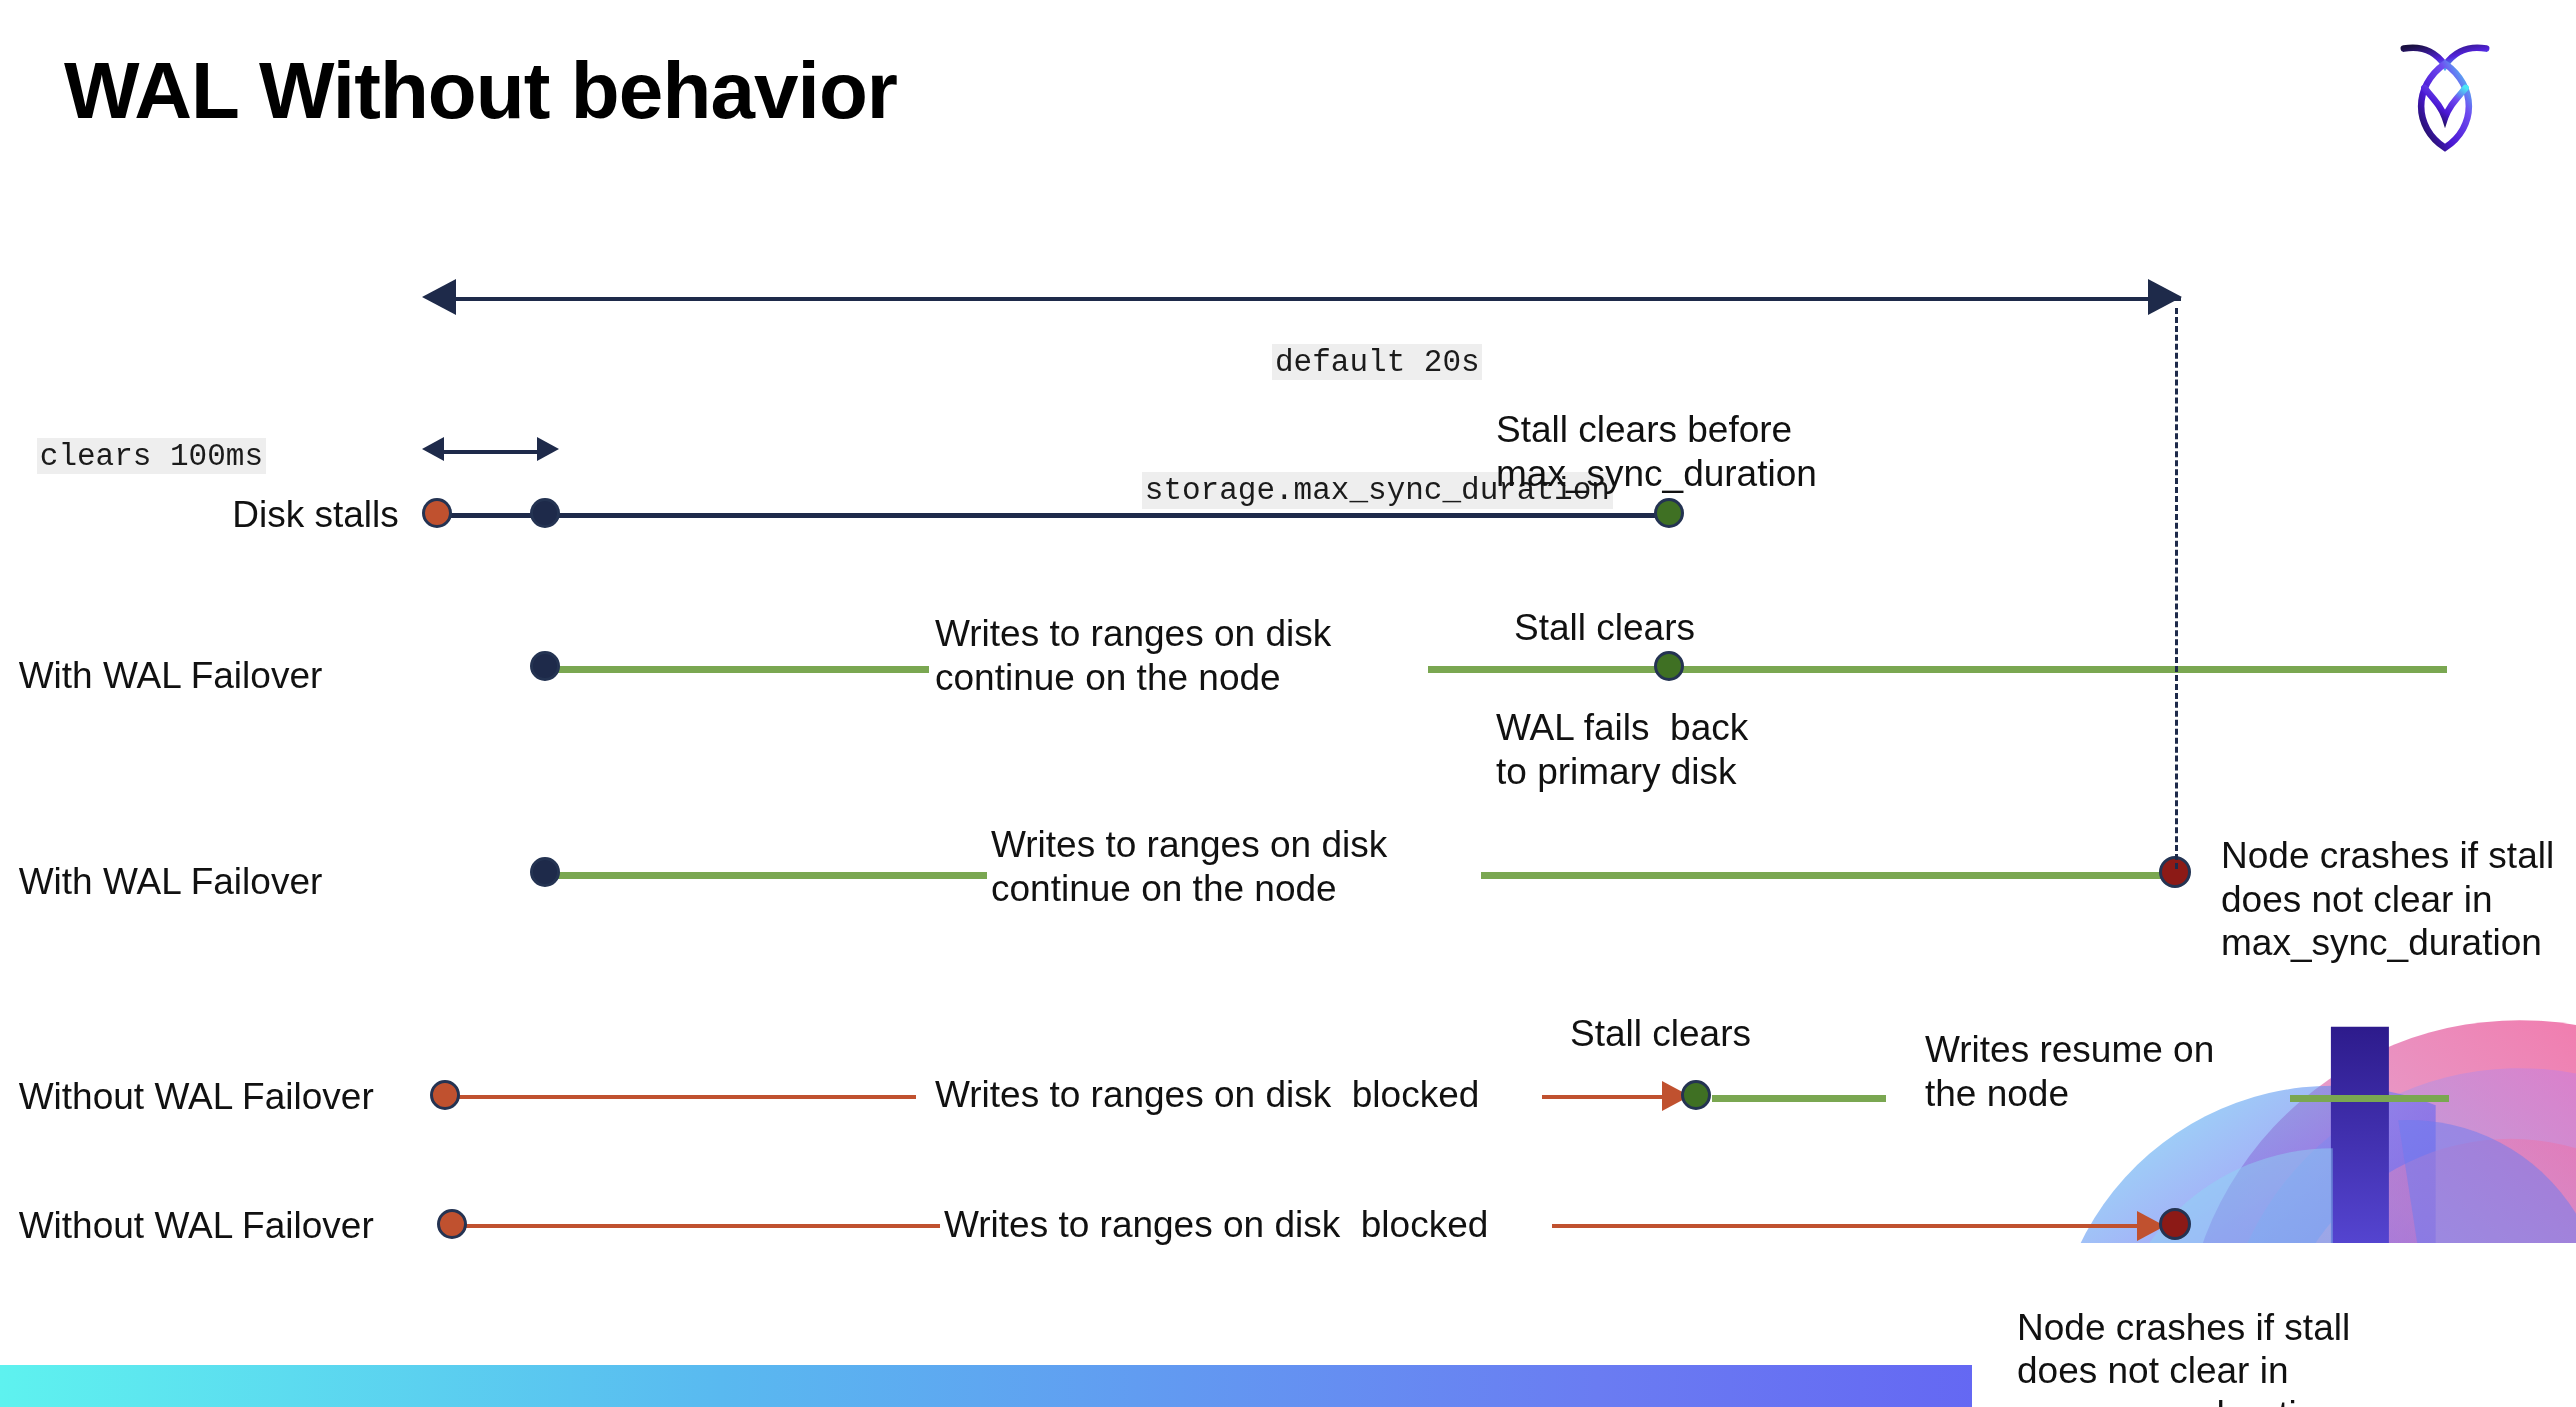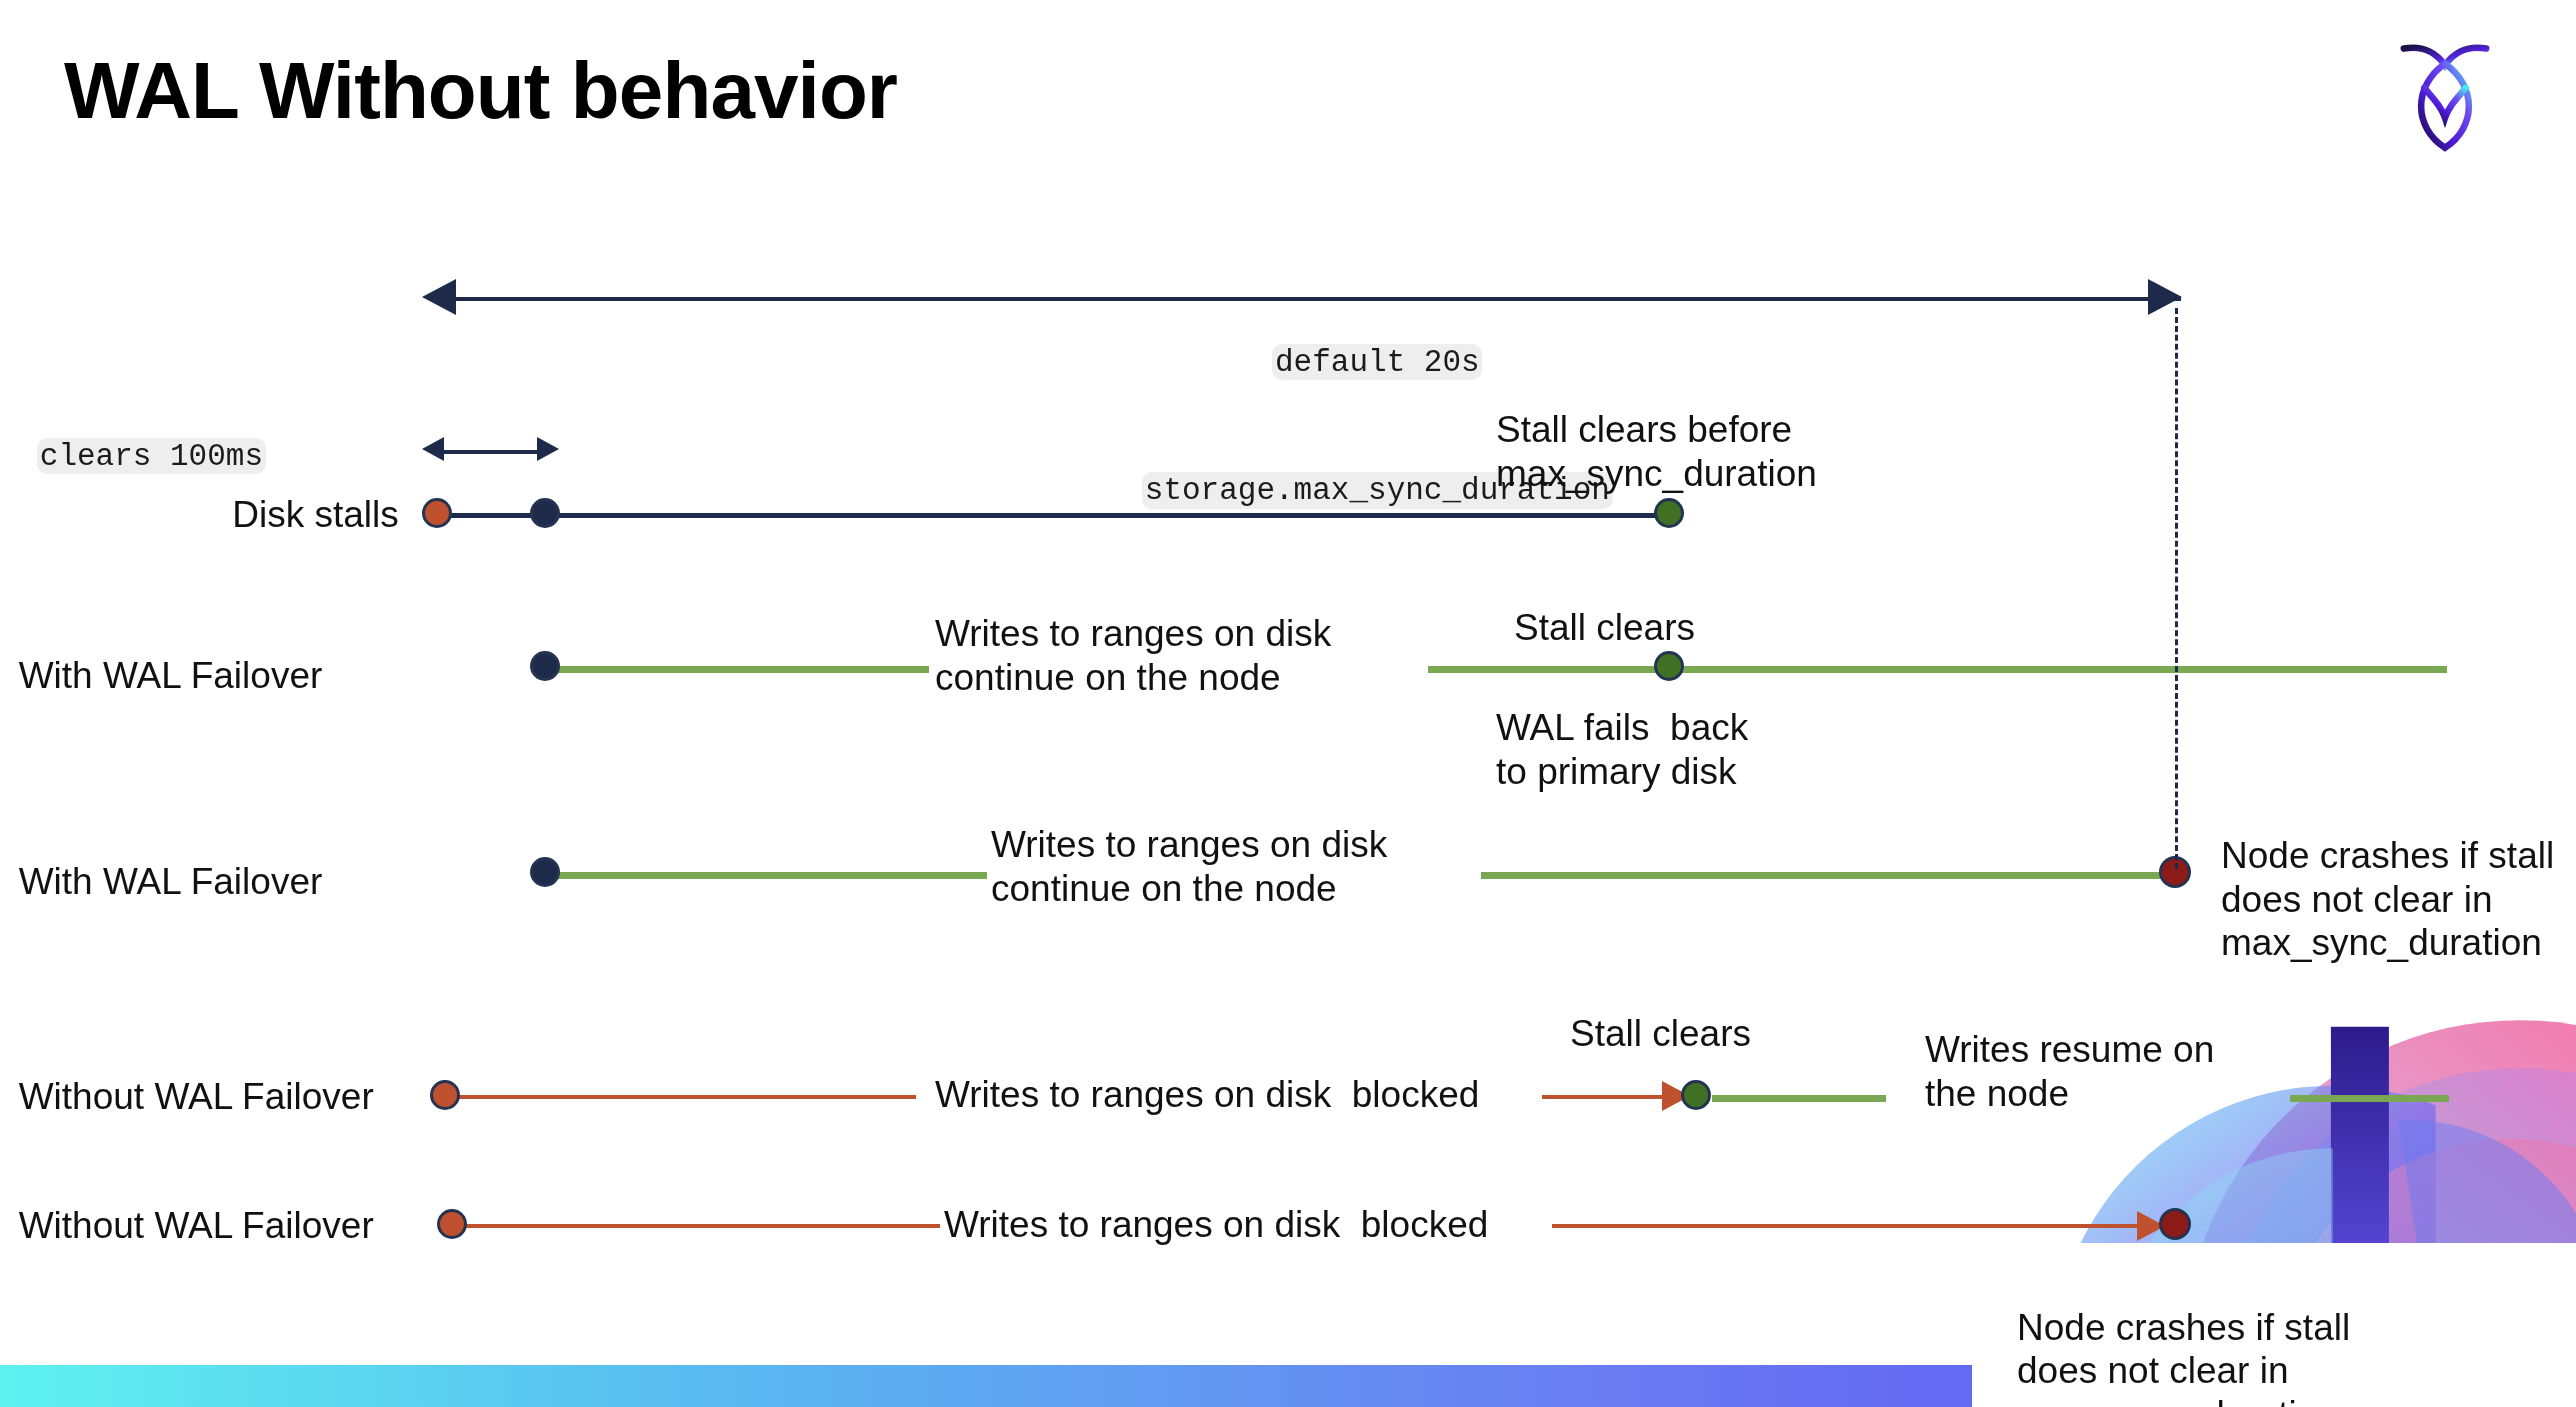--- a/index.html
+++ b/index.html
@@ -72,21 +72,20 @@
     position: absolute;
     font-family: "Liberation Mono", "DejaVu Sans Mono", monospace;
     font-size: 31px;
     line-height: 1.38;
     color: #1b1b1b;
     white-space: pre;
   }
   .code span {
     background: #eeeeee;
     padding: 0.9px 2.8px;
-    border-radius: 10px;
   }
 
   
   .arrow-left, .arrow-right {
     position: absolute;
     width: 0; height: 0;
   }
   .arrow-left  { border-top: 18.7px solid transparent; border-bottom: 18.7px solid transparent; border-right: 34px solid #1e2a4a; }
   .arrow-right { border-top: 18.7px solid transparent; border-bottom: 18.7px solid transparent; border-left: 34px solid #1e2a4a; }
   .arrow-left.sm  { border-top-width: 12px; border-bottom-width: 12px; border-right-width: 22.4px; }

